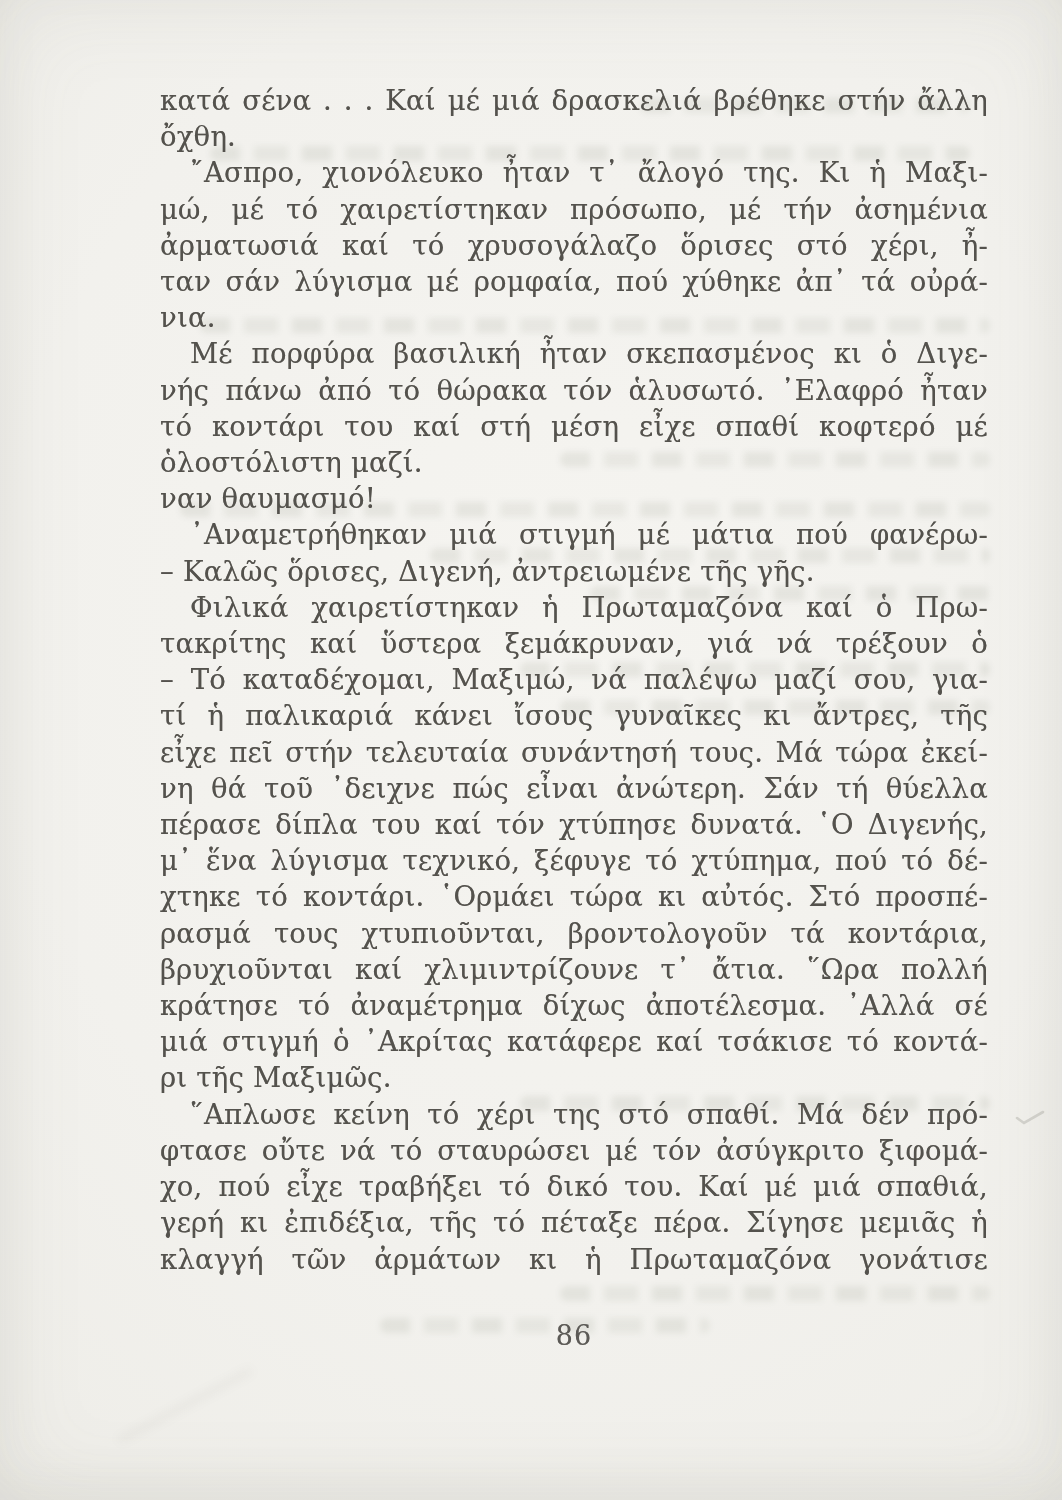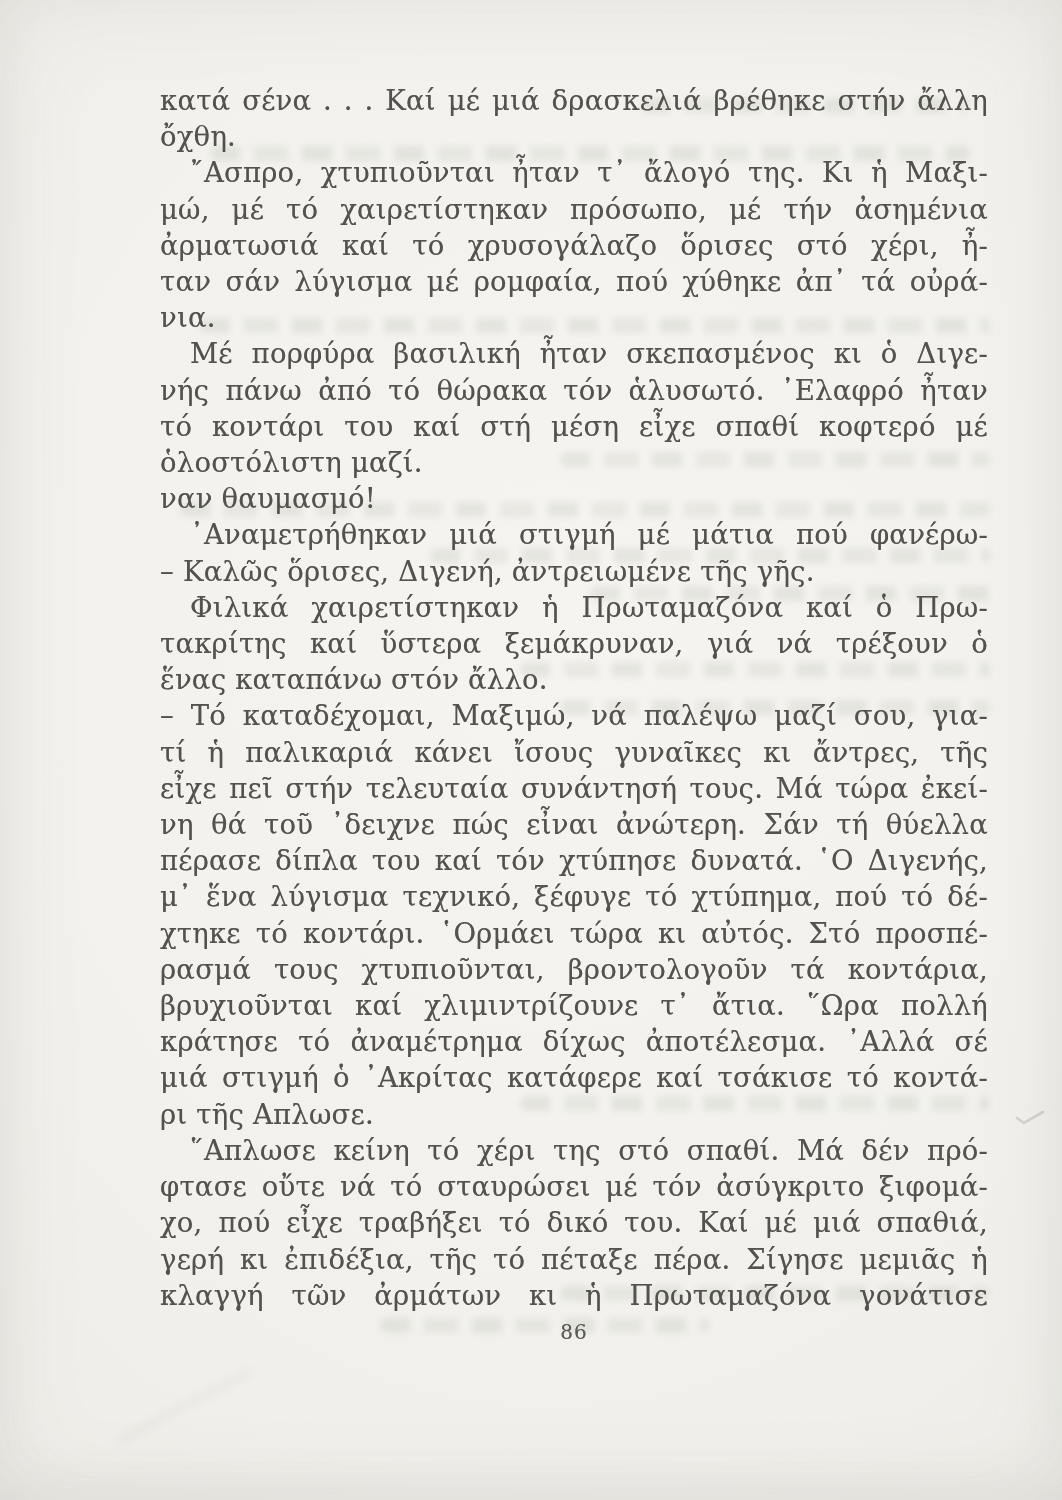--- a/index.html
+++ b/index.html
@@ -21,21 +21,21 @@
     font-size:27.5px;line-height:36.2px;
     color:#54524d;
     letter-spacing:0.2px;
     text-shadow:0 0 0.6px rgba(90,88,82,0.55);
   }
   .line{white-space:normal;}
   .line.j{text-align:justify;text-align-last:justify;-moz-text-align-last:justify;}
   .line.ind{text-indent:30px;}
   .page-number{
     position:absolute;left:160px;top:1320px;width:828px;
-    text-align:center;font-size:20px;color:#5c5a56;
+    text-align:center;font-size:27px;color:#5c5a56;
     letter-spacing:1px;
     text-shadow:0 0 0.6px rgba(90,88,82,0.5);
   }
   
   .ghost{
     position:absolute;height:15px;border-radius:7px;
     background:repeating-linear-gradient(90deg,
       rgba(135,140,122,0.30) 0px, rgba(135,140,122,0.30) 30px,
       rgba(135,140,122,0.00) 30px, rgba(135,140,122,0.00) 44px,
       rgba(135,140,122,0.24) 44px, rgba(135,140,122,0.24) 78px,
@@ -65,47 +65,46 @@
   <div class="ghost" style="left:590px;top:586px;width:400px;"></div>
   <div class="ghost" style="left:520px;top:662px;width:470px;"></div>
   <div class="ghost" style="left:560px;top:700px;width:430px;"></div>
   <div class="ghost" style="left:520px;top:1096px;width:470px;"></div>
   <div class="ghost" style="left:560px;top:1286px;width:430px;"></div>
   <div class="ghost" style="left:380px;top:1318px;width:330px;"></div>
 
   <div class="text-block">
       <div class="line j">κατά σένα . . .  Καί μέ μιά δρασκελιά βρέθηκε στήν ἄλλη</div>
       <div class="line">ὄχθη.</div>
-      <div class="line j ind">῎Ασπρο, χτυπιοῦνται ἦταν τ᾿ ἄλογό της. Κι ἡ Μαξι-</div>
+      <div class="line j ind">῎Ασπρο, χιονόλευκο ἦταν τ᾿ ἄλογό της. Κι ἡ Μαξι-</div>
       <div class="line j">μώ, μέ τό χαιρετίστηκαν πρόσωπο, μέ τήν ἀσημένια</div>
       <div class="line j">ἀρματωσιά καί τό χρυσογάλαζο ὅρισες στό χέρι, ἦ-</div>
       <div class="line j">ταν σάν λύγισμα μέ ρομφαία, πού χύθηκε ἀπ᾿ τά οὐρά-</div>
       <div class="line">νια.</div>
       <div class="line j ind">Μέ πορφύρα βασιλική ἦταν σκεπασμένος κι ὁ Διγε-</div>
       <div class="line j">νής πάνω ἀπό τό θώρακα τόν ἁλυσωτό. ᾿Ελαφρό ἦταν</div>
       <div class="line j">τό κοντάρι του καί στή μέση εἶχε σπαθί κοφτερό μέ</div>
       <div class="line">ὁλοστόλιστη μαζί.</div>
       <div class="line">ναν θαυμασμό!</div>
       <div class="line j ind">᾿Αναμετρήθηκαν μιά στιγμή μέ μάτια πού φανέρω-</div>
       <div class="line">– Καλῶς ὅρισες, Διγενή, ἀντρειωμένε τῆς γῆς.</div>
       <div class="line j ind">Φιλικά χαιρετίστηκαν ἡ Πρωταμαζόνα καί ὁ Πρω-</div>
       <div class="line j">τακρίτης καί ὕστερα ξεμάκρυναν, γιά νά τρέξουν ὁ</div>
-      <div class="line">ἕνας καταπάνω στόν ἄλλο.</div>
       <div class="line j">– Τό καταδέχομαι, Μαξιμώ, νά παλέψω μαζί σου, για-</div>
       <div class="line j">τί ἡ παλικαριά κάνει ἴσους γυναῖκες κι ἄντρες, τῆς</div>
       <div class="line j">εἶχε πεῖ στήν τελευταία συνάντησή τους. Μά τώρα ἐκεί-</div>
       <div class="line j">νη θά τοῦ ᾿δειχνε πώς εἶναι ἀνώτερη. Σάν τή θύελλα</div>
       <div class="line j">πέρασε δίπλα του καί τόν χτύπησε δυνατά. ῾Ο Διγενής,</div>
       <div class="line j">μ᾿ ἕνα λύγισμα τεχνικό, ξέφυγε τό χτύπημα, πού τό δέ-</div>
       <div class="line j">χτηκε τό κοντάρι. ῾Ορμάει τώρα κι αὐτός. Στό προσπέ-</div>
       <div class="line j">ρασμά τους χτυπιοῦνται, βροντολογοῦν τά κοντάρια,</div>
       <div class="line j">βρυχιοῦνται καί χλιμιντρίζουνε τ᾿ ἄτια. ῞Ωρα πολλή</div>
       <div class="line j">κράτησε τό ἀναμέτρημα δίχως ἀποτέλεσμα. ᾿Αλλά σέ</div>
       <div class="line j">μιά στιγμή ὁ ᾿Ακρίτας κατάφερε καί τσάκισε τό κοντά-</div>
-      <div class="line">ρι τῆς Απλωσε.</div>
+      <div class="line">ρι τῆς Μαξιμῶς.</div>
       <div class="line j ind">῞Απλωσε κείνη τό χέρι της στό σπαθί. Μά δέν πρό-</div>
       <div class="line j">φτασε οὔτε νά τό σταυρώσει μέ τόν ἀσύγκριτο ξιφομά-</div>
       <div class="line j">χο, πού εἶχε τραβήξει τό δικό του. Καί μέ μιά σπαθιά,</div>
       <div class="line j">γερή κι ἐπιδέξια, τῆς τό πέταξε πέρα. Σίγησε μεμιᾶς ἡ</div>
       <div class="line j">κλαγγή τῶν ἀρμάτων κι ἡ Πρωταμαζόνα γονάτισε</div>
     </div>
 
   <div class="page-number">86</div>
 
   <svg class="tick" width="34" height="20" viewBox="0 0 34 20">

